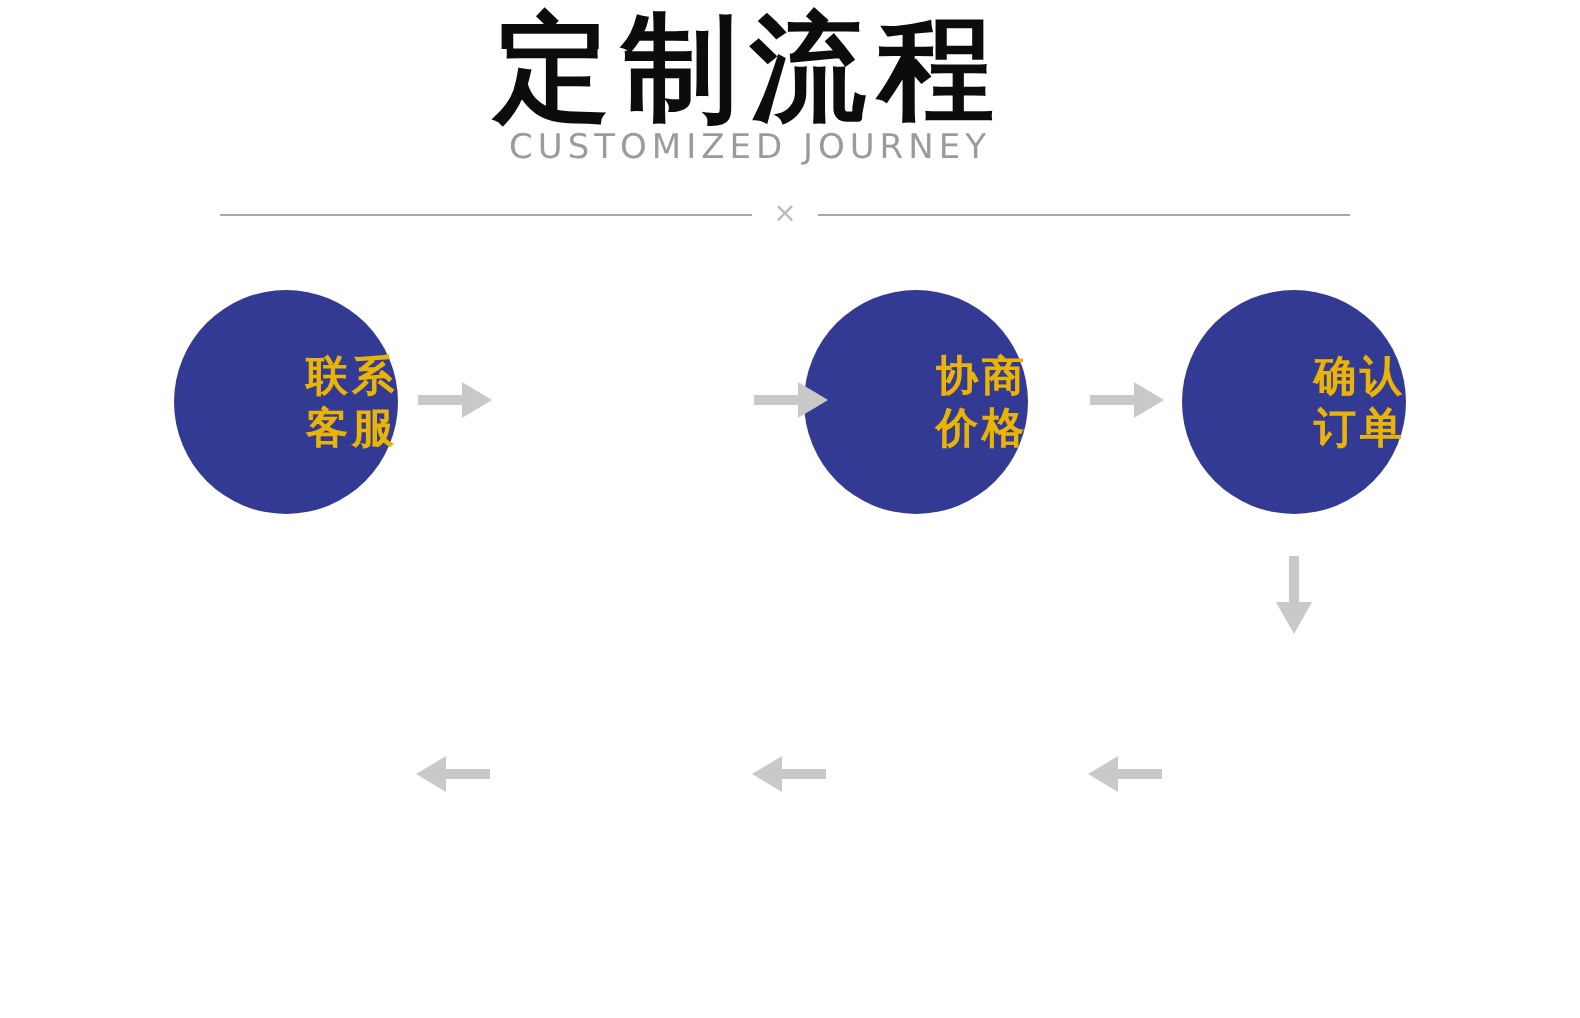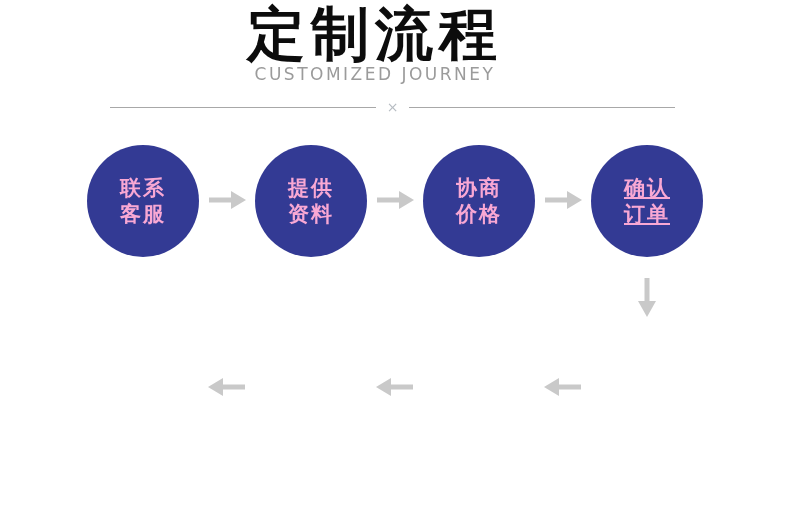--- a/index.html
+++ b/index.html
@@ -54,37 +54,37 @@
     font-size: 14px;
     line-height: 16px;
     color: var(--mark-color, #b6bcc2);
   }
   .circle {
     position: absolute;
     width: 112px;
     height: 112px;
     border-radius: 50%;
     background: var(--circle-bg, #333a94);
-    color: #f9a8d4;
+    color: #eab308;
     display: flex;
     flex-direction: column;
-    align-items: center;
+    align-items: flex-end;
     justify-content: center;
     text-align: center;
     font-size: 21px;
     font-weight: 700;
     line-height: 1.25;
     letter-spacing: 2px;
   }
   .row1 { top: 145px; }
   .row2 { top: 331px; }
   .c1 { left: 87px; }
   .c2 { left: 255px; }
-  .c3 { left: 423px; }
-  .c4 { left: 591px; text-decoration: underline; }
+  .c3 { left: 402px; }
+  .c4 { left: 591px; }
   .arrow {
     position: absolute;
     color: var(--arrow-color, #c9c9c9);
   }
   .arrow svg { display: block; }
   .ar1 { left: 207px; }
   .ar2 { left: 375px; }
   .ar3 { left: 543px; }
   .arrow.r1 { top: 187px; }
   .arrow.r2 { top: 374px; }
@@ -100,24 +100,20 @@
 
   <div class="divider">
     <span class="seg"></span>
     <span class="mark">×</span>
     <span class="seg"></span>
   </div>
 
   <div class="circle row1 c1">
     <span>联系</span>
     <span>客服</span>
-  </div>
-  <div class="circle row1 c2">
-    <span>提供</span>
-    <span>资料</span>
   </div>
   <div class="circle row1 c3">
     <span>协商</span>
     <span>价格</span>
   </div>
   <div class="circle row1 c4">
     <span>确认</span>
     <span>订单</span>
   </div>
 

